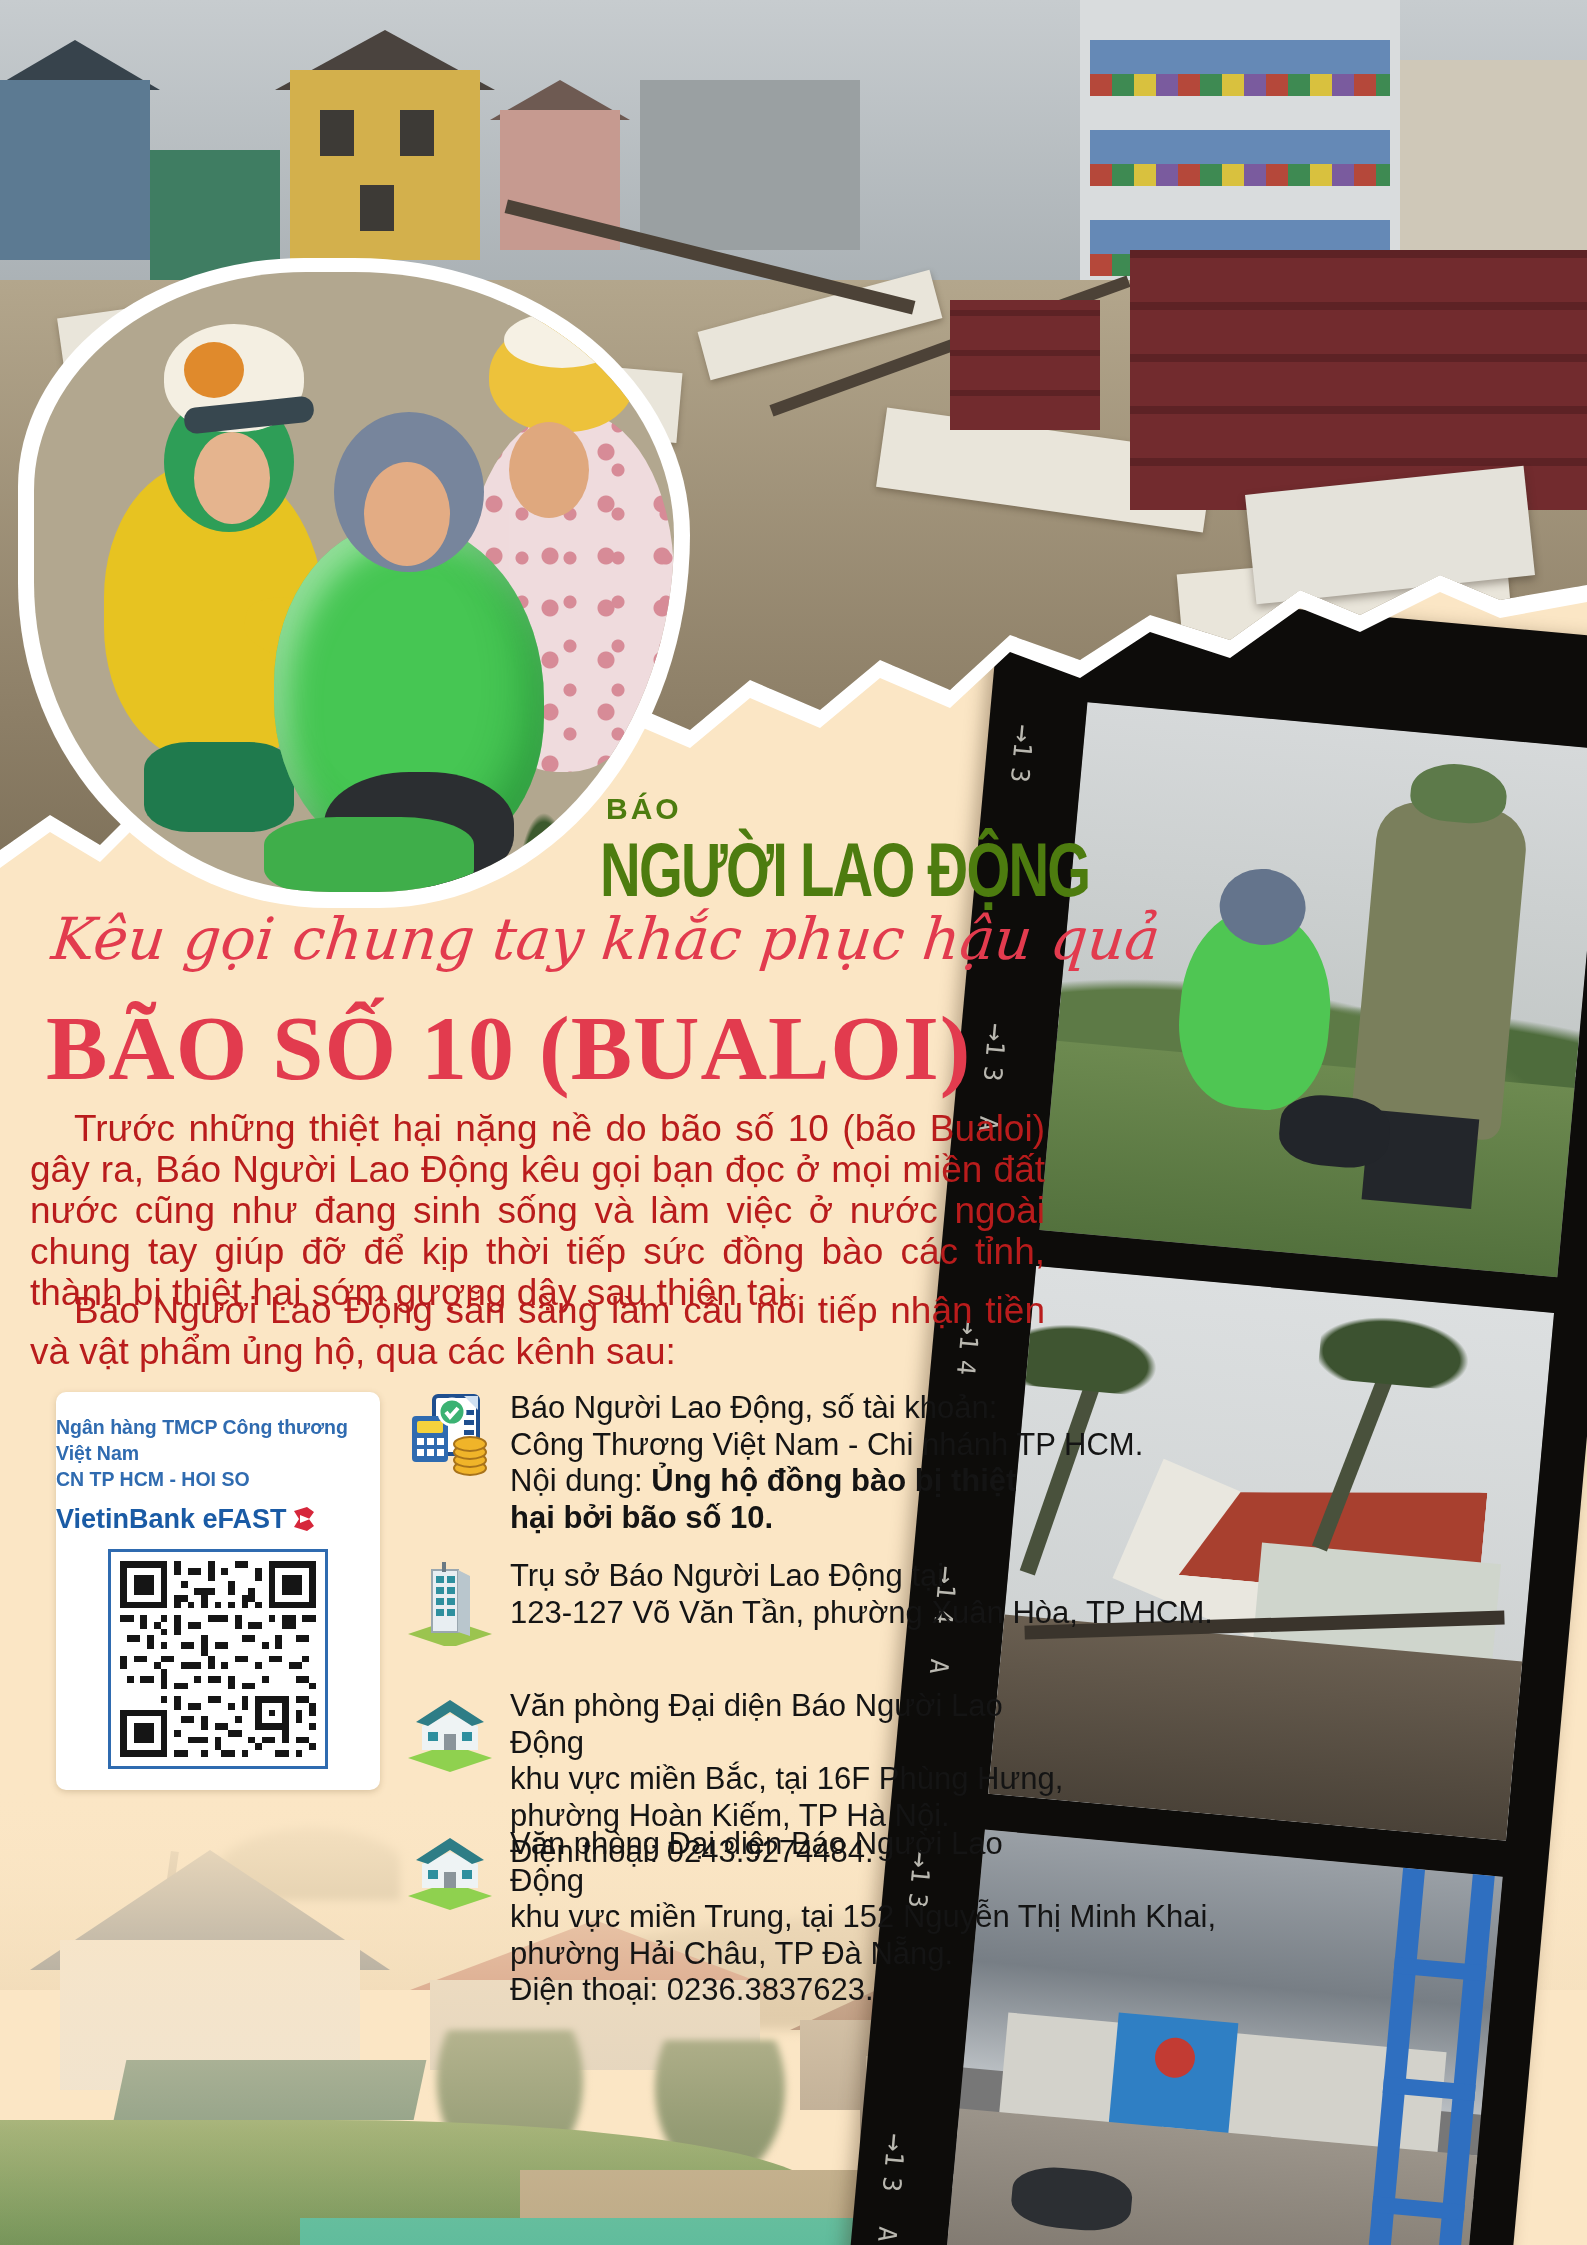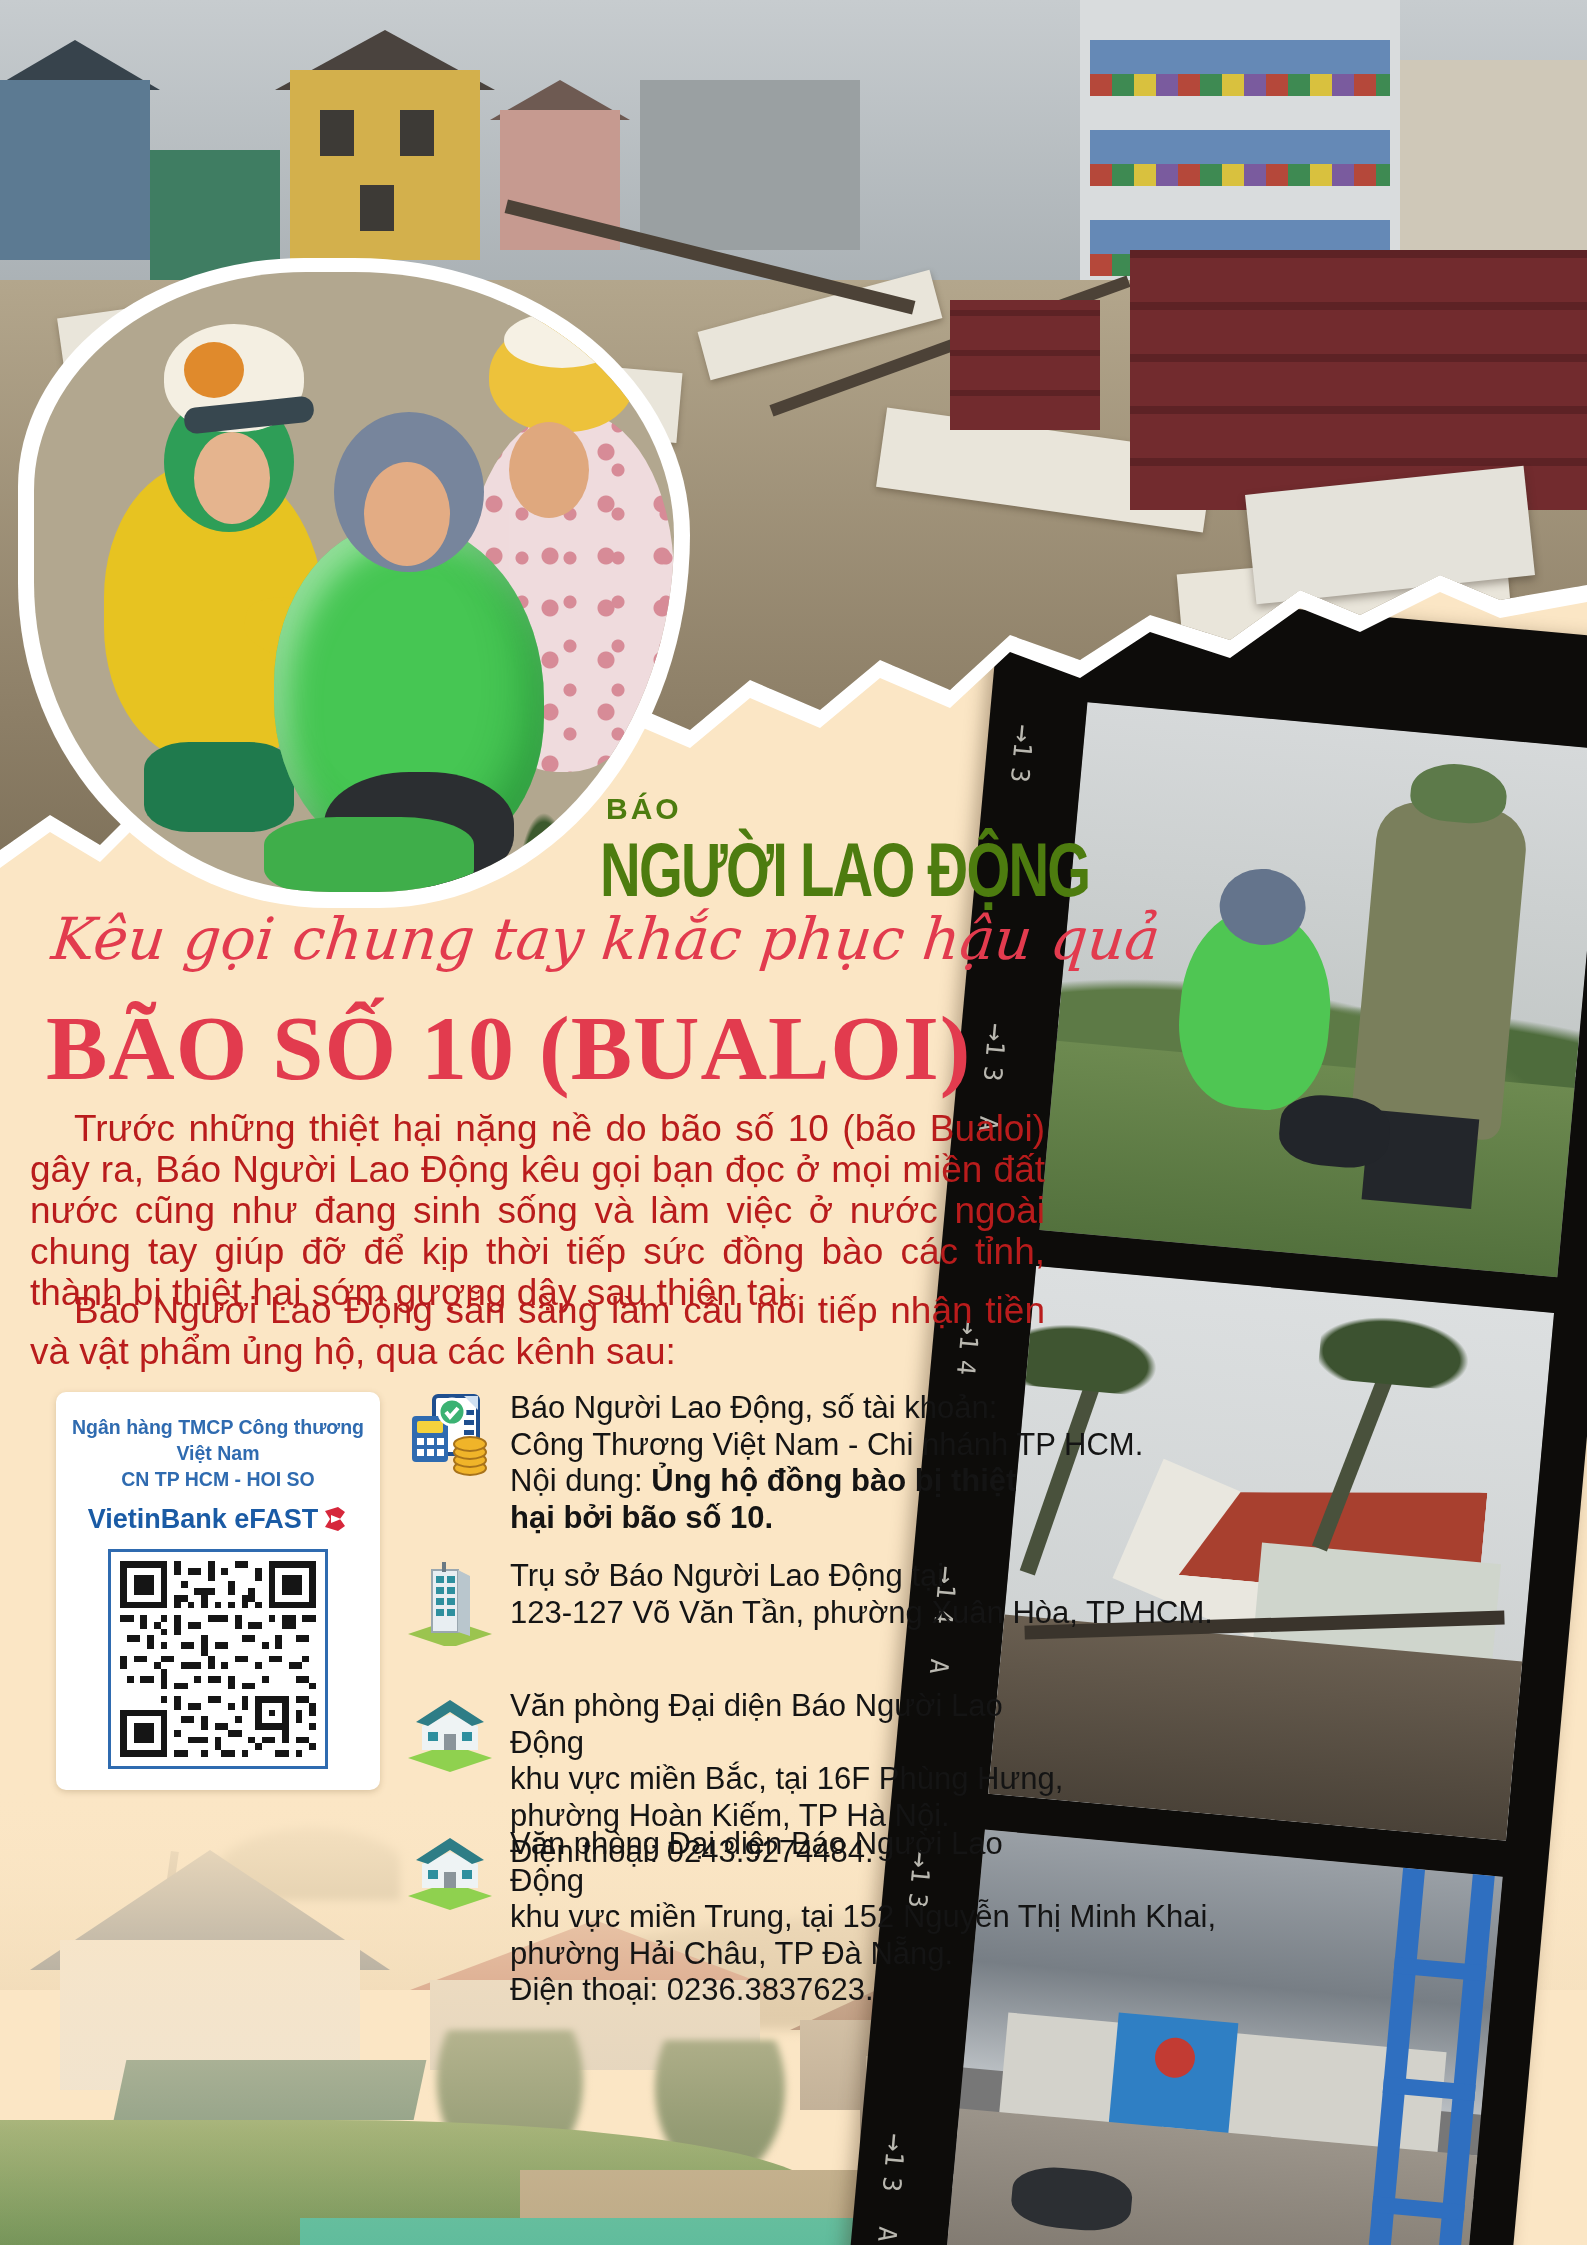--- a/index.html
+++ b/index.html
@@ -141,21 +141,21 @@
   #logo-main{font-size:64px;font-weight:bold;letter-spacing:-2px;transform:scale(.88,1.18);transform-origin:0 0;white-space:nowrap;}
   #script-headline{left:52px;top:905px;width:980px;color:#e23b4e;
      font-family:"DejaVu Serif",serif;font-style:italic;font-size:58px;transform:skewX(-6deg);white-space:nowrap;}
   #main-headline{left:46px;top:995px;width:1010px;color:#e23b4e;
      font-family:"Liberation Serif",serif;font-weight:bold;font-size:92px;letter-spacing:1px;white-space:nowrap;}
   .para{left:30px;width:1015px;color:#b91c1c;font-size:37px;line-height:41px;text-align:justify;text-indent:44px;}
   #para1{top:1108px;} #para2{top:1290px;}
 
   
   #bank-card{left:56px;top:1392px;width:324px;height:398px;background:#fff;border-radius:10px;
-     box-shadow:0 2px 6px rgba(120,90,50,.25);text-align:center;}
+     box-shadow:0 2px 6px rgba(120,90,50,.25);}
   .bank-line{color:#2f6bb0;font-weight:bold;font-size:19.5px;line-height:26px;}
   #bank-line1{margin-top:22px;}
   #bank-brand{margin-top:12px;color:#1a5ba5;font-weight:bold;font-size:27px;display:inline-block;}
   .vtb-mark{display:inline-block;width:26px;height:24px;vertical-align:-3px;margin-left:4px;}
   #qr-box{margin:14px auto 0;width:214px;height:214px;border:3px solid #2f6bb0;display:flex;align-items:center;justify-content:center;}
   #qr-box svg{width:196px;height:196px;shape-rendering:crispEdges;}
   .bank-caption{margin-top:10px;color:#2f6bb0;font-weight:bold;font-size:19px;line-height:25px;}
 
   
   .channel{position:absolute;left:408px;width:660px;color:#141414;font-size:31px;line-height:36.5px;}

